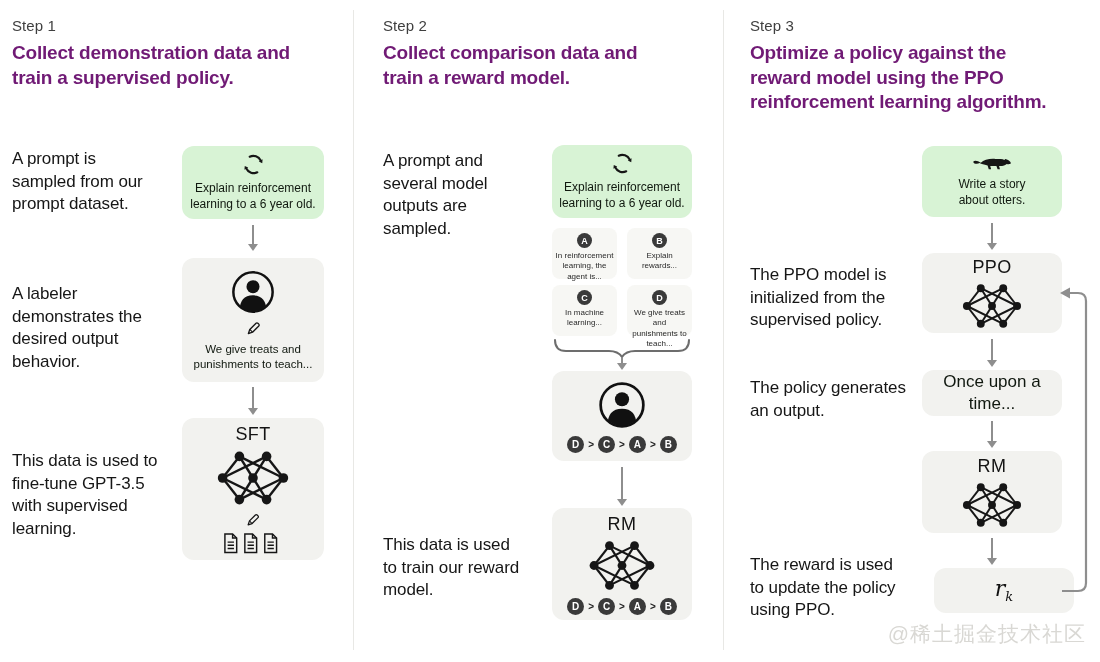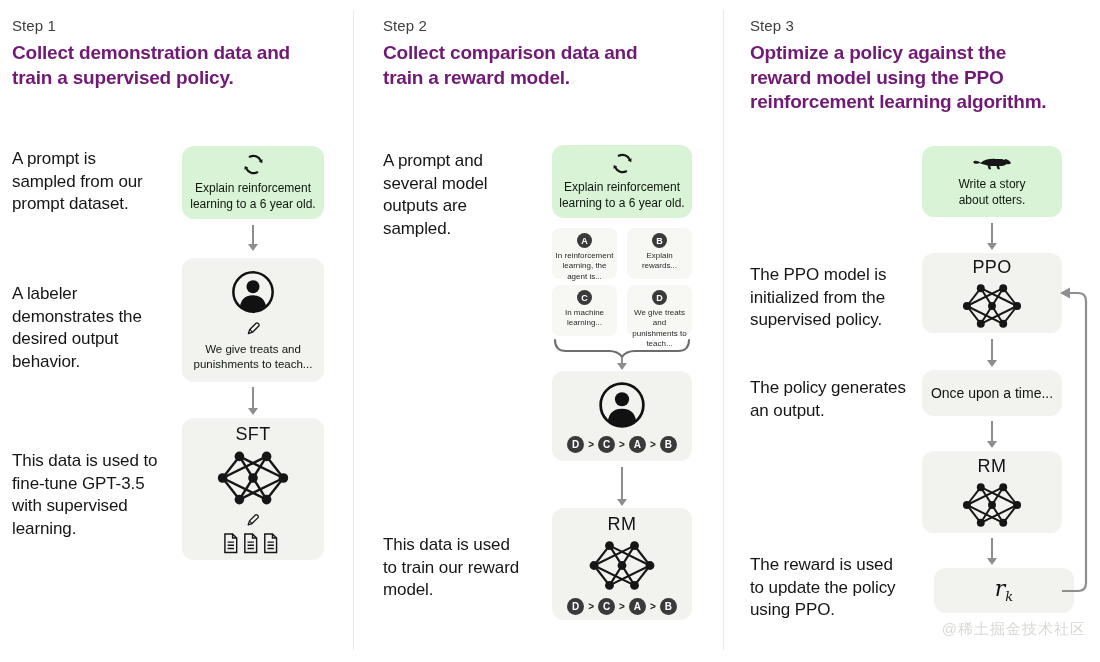--- a/index.html
+++ b/index.html
@@ -24,21 +24,21 @@
   .out-text{font-size:8px;line-height:1.3;font-weight:500;color:#2a2a2a;width:58px;}
   .rank-row{display:flex;align-items:center;gap:4px;}
   .chip{width:17px;height:17px;border-radius:50%;background:#3a3a3a;color:#fff;font-size:10px;
        font-weight:700;display:flex;align-items:center;justify-content:center;flex:none;}
   .sep{font-size:10px;font-weight:700;color:#222;}
   .varrow{position:absolute;width:2px;background:#8e8e8e;}
   .varrow::after{content:"";position:absolute;left:-4.5px;bottom:-6px;border-left:5.5px solid transparent;
        border-right:5.5px solid transparent;border-top:7px solid #8e8e8e;}
   .rk{font-family:"DejaVu Serif","Liberation Serif",serif;font-style:italic;font-size:22px;color:#111;}
   .rk .sub{font-size:13px;vertical-align:sub;}
-  .watermark{position:absolute;right:14px;top:620px;font-size:15px;color:#d9d8d4;letter-spacing:1px;}
+  .watermark{position:absolute;right:14px;top:620px;font-size:21px;color:#d9d8d4;letter-spacing:1px;}
   svg{display:block;}
   .gap6{height:6px;flex:none;} .gap4{height:4px;flex:none;}
 </style>
 </head>
 <body>
 
 <svg width="0" height="0" style="position:absolute">
   <defs>
     <symbol id="icon-net" viewBox="0 0 100 72">
       <g stroke="#161616" stroke-width="3">
@@ -259,21 +259,21 @@
     <div class="model-label">PPO</div>
     <div class="gap4"></div>
     <svg width="66" height="48">
         <use href="#icon-net"></use>
       </svg>
   </div>
 
   <div class="varrow" style="left:991px;top:339px;height:22px"></div>
 
   <div class="box" style="left:922px;top:370px;width:140px;height:46px">
-    <div class="caption" style="font-size:14px">Once upon a time...</div>
+    <div class="caption" style="font-size:17px">Once upon a time...</div>
   </div>
 
   <div class="varrow" style="left:991px;top:421px;height:21px"></div>
 
   <div class="box" style="left:922px;top:451px;width:140px;height:82px">
     <div class="model-label">RM</div>
     <div class="gap4"></div>
     <svg width="66" height="48">
         <use href="#icon-net"></use>
       </svg>

